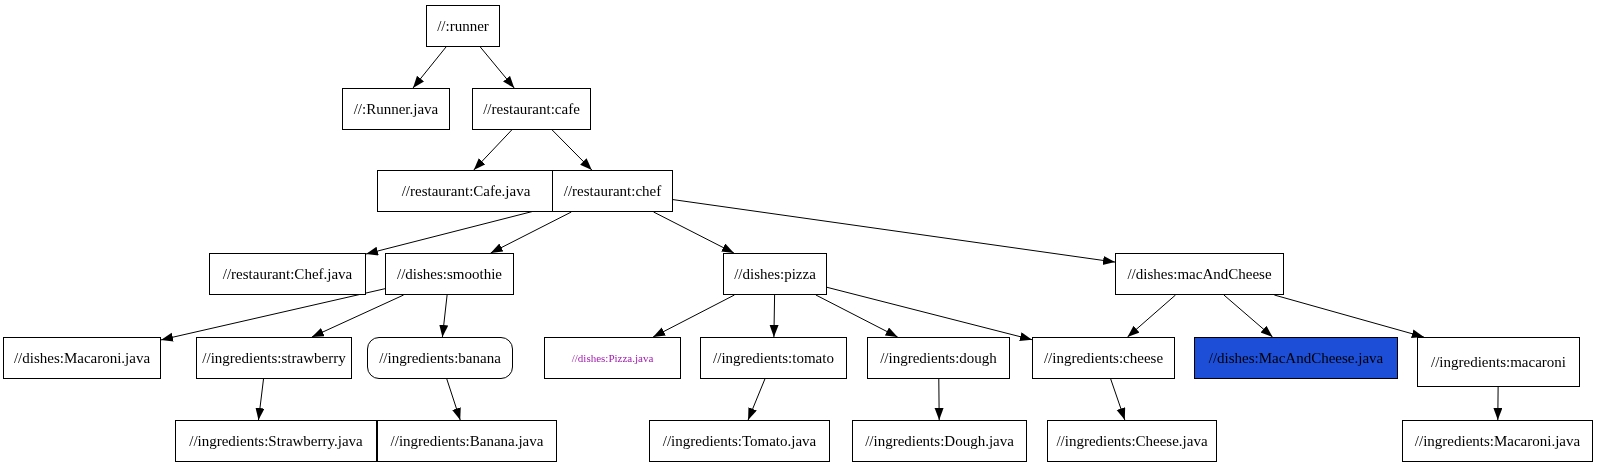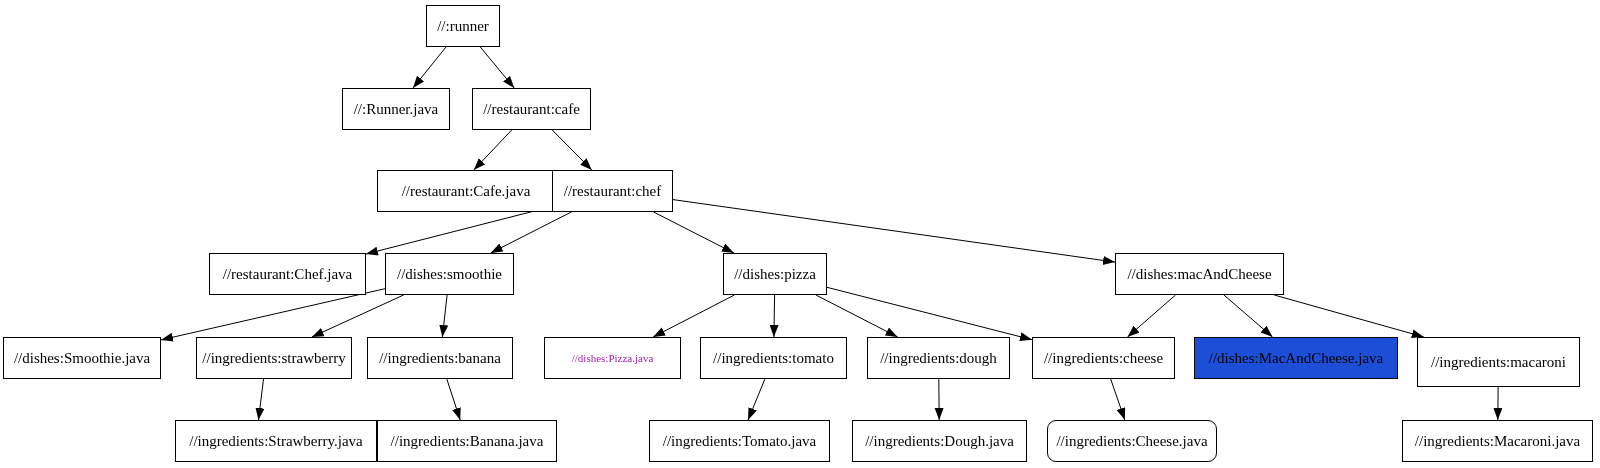--- a/index.html
+++ b/index.html
@@ -84,29 +84,29 @@
   <div id="nodes">
       <div class="node" style="left: 426px; top: 5px; width: 74px; height: 42px; border-color: rgb(0, 0, 0); background: rgb(255, 255, 255); color: rgb(0, 0, 0); font-size: 15px;">//:runner</div>
       <div class="node" style="left: 342px; top: 88px; width: 108px; height: 42px; border-color: rgb(0, 0, 0); background: rgb(255, 255, 255); color: rgb(0, 0, 0); font-size: 15px;">//:Runner.java</div>
       <div class="node" style="left: 472px; top: 88px; width: 119px; height: 42px; border-color: rgb(0, 0, 0); background: rgb(255, 255, 255); color: rgb(0, 0, 0); font-size: 15px;">//restaurant:cafe</div>
       <div class="node" style="left: 377px; top: 170px; width: 178px; height: 42px; border-color: rgb(0, 0, 0); background: rgb(255, 255, 255); color: rgb(0, 0, 0); font-size: 15px;">//restaurant:Cafe.java</div>
       <div class="node" style="left: 552px; top: 170px; width: 121px; height: 42px; border-color: rgb(0, 0, 0); background: rgb(255, 255, 255); color: rgb(0, 0, 0); font-size: 15px;">//restaurant:chef</div>
       <div class="node" style="left: 209px; top: 253px; width: 157px; height: 42px; border-color: rgb(0, 0, 0); background: rgb(255, 255, 255); color: rgb(0, 0, 0); font-size: 15px;">//restaurant:Chef.java</div>
       <div class="node" style="left: 385px; top: 253px; width: 129px; height: 42px; border-color: rgb(0, 0, 0); background: rgb(255, 255, 255); color: rgb(0, 0, 0); font-size: 15px;">//dishes:smoothie</div>
       <div class="node" style="left: 723px; top: 253px; width: 104px; height: 42px; border-color: rgb(0, 0, 0); background: rgb(255, 255, 255); color: rgb(0, 0, 0); font-size: 15px;">//dishes:pizza</div>
       <div class="node" style="left: 1115px; top: 253px; width: 169px; height: 42px; border-color: rgb(0, 0, 0); background: rgb(255, 255, 255); color: rgb(0, 0, 0); font-size: 15px;">//dishes:macAndCheese</div>
-      <div class="node" style="left: 3px; top: 337px; width: 158px; height: 42px; border-color: rgb(0, 0, 0); background: rgb(255, 255, 255); color: rgb(0, 0, 0); font-size: 15px;">//dishes:Smoothie.java</div>
+      <div class="node" style="left: 3px; top: 337px; width: 158px; height: 42px; border-color: rgb(0, 0, 0); background: rgb(255, 255, 255); color: rgb(0, 0, 0); font-size: 15px;">//dishes:Macaroni.java</div>
       <div class="node" style="left: 188px; top: 337px; width: 156px; height: 42px; border-color: rgb(0, 0, 0); background: rgb(255, 255, 255); color: rgb(0, 0, 0); font-size: 15px; margin-left: 8px;">//ingredients:strawberry</div>
-      <div class="node" style="left: 367px; top: 337px; width: 146px; height: 42px; border-color: rgb(0, 0, 0); background: rgb(255, 255, 255); color: rgb(0, 0, 0); font-size: 15px;">//ingredients:banana</div>
+      <div class="node" style="left: 367px; top: 337px; width: 146px; height: 42px; border-color: rgb(0, 0, 0); background: rgb(255, 255, 255); color: rgb(0, 0, 0); font-size: 15px; border-radius: 12px;">//ingredients:banana</div>
       <div class="node" style="left: 544px; top: 337px; width: 137px; height: 42px; border-color: rgb(0, 0, 0); background: rgb(255, 255, 255); color: #a21caf; font-size: 11px;">//dishes:Pizza.java</div>
       <div class="node" style="left: 700px; top: 337px; width: 147px; height: 42px; border-color: rgb(0, 0, 0); background: rgb(255, 255, 255); color: rgb(0, 0, 0); font-size: 15px;">//ingredients:tomato</div>
       <div class="node" style="left: 867px; top: 337px; width: 143px; height: 42px; border-color: rgb(0, 0, 0); background: rgb(255, 255, 255); color: rgb(0, 0, 0); font-size: 15px;">//ingredients:dough</div>
       <div class="node" style="left: 1032px; top: 337px; width: 143px; height: 42px; border-color: rgb(0, 0, 0); background: rgb(255, 255, 255); color: rgb(0, 0, 0); font-size: 15px;">//ingredients:cheese</div>
       <div class="node" style="left: 1194px; top: 337px; width: 204px; height: 42px; border-color: rgb(0, 0, 0); background: #1d4ed8; color: rgb(0, 0, 0); font-size: 15px;">//dishes:MacAndCheese.java</div>
       <div class="node" style="left: 1417px; top: 337px; width: 163px; height: 50px; border-color: rgb(0, 0, 0); background: rgb(255, 255, 255); color: rgb(0, 0, 0); font-size: 15px;">//ingredients:macaroni</div>
       <div class="node" style="left: 155px; top: 420px; width: 202px; height: 42px; border-color: rgb(0, 0, 0); background: rgb(255, 255, 255); color: rgb(0, 0, 0); font-size: 15px; margin-left: 20px;">//ingredients:Strawberry.java</div>
       <div class="node" style="left: 377px; top: 420px; width: 180px; height: 42px; border-color: rgb(0, 0, 0); background: rgb(255, 255, 255); color: rgb(0, 0, 0); font-size: 15px;">//ingredients:Banana.java</div>
       <div class="node" style="left: 649px; top: 420px; width: 181px; height: 42px; border-color: rgb(0, 0, 0); background: rgb(255, 255, 255); color: rgb(0, 0, 0); font-size: 15px;">//ingredients:Tomato.java</div>
       <div class="node" style="left: 852px; top: 420px; width: 175px; height: 42px; border-color: rgb(0, 0, 0); background: rgb(255, 255, 255); color: rgb(0, 0, 0); font-size: 15px;">//ingredients:Dough.java</div>
-      <div class="node" style="left: 1047px; top: 420px; width: 170px; height: 42px; border-color: rgb(0, 0, 0); background: rgb(255, 255, 255); color: rgb(0, 0, 0); font-size: 15px; border-radius: 9px;">//ingredients:Cheese.java</div>
+      <div class="node" style="left: 1047px; top: 420px; width: 170px; height: 42px; border-color: rgb(0, 0, 0); background: rgb(255, 255, 255); color: rgb(0, 0, 0); font-size: 15px;">//ingredients:Cheese.java</div>
       <div class="node" style="left: 1402px; top: 420px; width: 191px; height: 42px; border-color: rgb(0, 0, 0); background: rgb(255, 255, 255); color: rgb(0, 0, 0); font-size: 15px;">//ingredients:Macaroni.java</div>
     </div>
 </div>
 
 </body></html>

